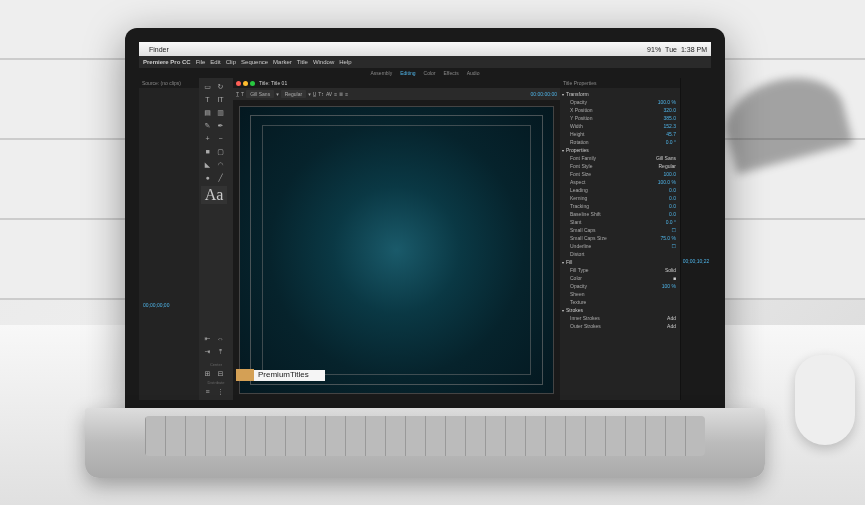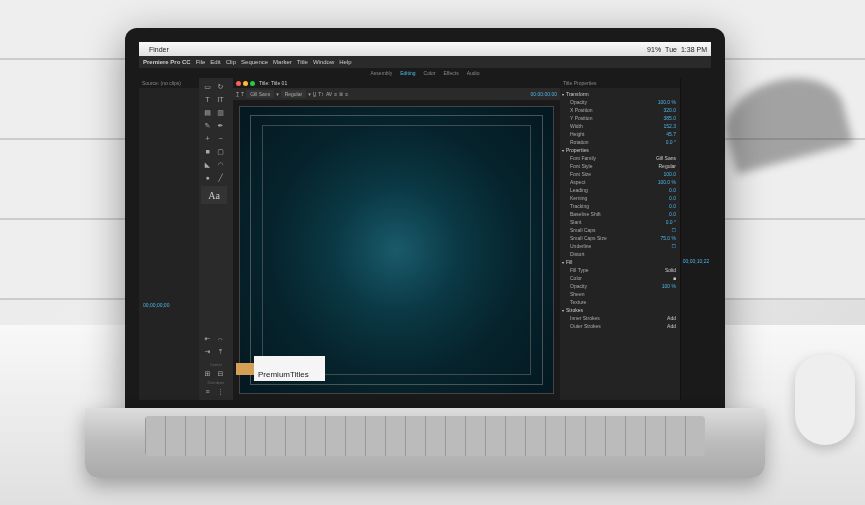--- a/index.html
+++ b/index.html
@@ -19,36 +19,36 @@
 .app-menubar{height:12px;background:#2a2a2a;display:flex;align-items:center;font-size:6px;color:#ccc;padding:0 4px;gap:5px}
 .app-menubar .name{font-weight:bold}
 .workspace{height:10px;background:#1a1a1a;display:flex;justify-content:center;gap:8px;font-size:5px;color:#888;align-items:center}
 .workspace .active{color:#4fb4e8}
 .app-body{display:flex;height:322px;background:#1e1e1e}
 .src-col{width:60px;background:#232323;display:flex;flex-direction:column}
 .src-head{height:10px;background:#1a1a1a;font-size:5px;color:#888;padding:0 3px;display:flex;align-items:center}
 .tools{width:30px;background:#2a2a2a;display:flex;flex-direction:column;padding:2px;gap:0}
 .tools .row{display:flex;gap:0}
 .tools .tool{width:13px;height:13px;display:flex;align-items:center;justify-content:center;font-size:7px;color:#aaa;cursor:pointer}
-.tools .big-aa{width:26px;height:18px;background:#333;display:flex;align-items:center;justify-content:center;font-size:10px;color:#ccc;font-family:Georgia,serif;margin-top:2px}
+.tools .big-aa{width:26px;height:18px;background:#333;display:flex;align-items:center;justify-content:center;font-size:16px;color:#ccc;font-family:Georgia,serif;margin-top:2px}
 .center-col{flex:1;display:flex;flex-direction:column;min-width:0}
 .title-tab{height:10px;background:#1a1a1a;display:flex;align-items:center;gap:4px;padding:0 3px}
 .title-tab .dots{display:flex;gap:2px}
 .title-tab .dot{width:5px;height:5px;border-radius:50%}
 .title-tab .name{font-size:5px;color:#ccc}
 .title-toolbar{height:12px;background:#2a2a2a;display:flex;align-items:center;gap:2px;padding:0 3px;font-size:5px;color:#aaa}
 .title-toolbar .font-sel{background:#333;padding:1px 4px;border-radius:1px}
 .title-toolbar .tc{font-size:5px;color:#4fb4e8;margin-left:auto}
 .canvas{flex:1;background:#1a1a1a;position:relative;padding:4px}
 .viewport{position:absolute;top:6px;left:6px;right:6px;bottom:6px;background:radial-gradient(circle at 50% 50%,#1a5a6a 0%,#0a3844 30%,#06232c 60%,#041820 100%);border:1px solid #444}
 .safe-outer{position:absolute;top:8px;left:10px;right:10px;bottom:8px;border:1px solid rgba(120,120,120,.6)}
 .safe-inner{position:absolute;top:18px;left:22px;right:22px;bottom:18px;border:1px solid rgba(120,120,120,.5)}
 .title-overlay{position:absolute;bottom:12px;left:-4px;display:flex;align-items:center}
 .title-bar{width:18px;height:12px;background:#d4a055}
-.title-text{background:#f5f5f5;color:#222;font-size:8px;padding:14px 16px 2px 4px;font-family:Arial,sans-serif}
+.title-text{background:#f5f5f5;color:#222;font-size:8px;padding:0 16px 2px 4px;font-family:Arial,sans-serif}
 .props-col{width:120px;background:#232323;display:flex;flex-direction:column;font-size:5px;color:#aaa}
 .props-head{height:10px;background:#1a1a1a;padding:0 3px;display:flex;align-items:center;font-size:5px;color:#888}
 .props-body{flex:1;overflow:hidden;padding:2px}
 .prop-section{color:#ccc;font-size:5px;padding:1px 0;display:flex;align-items:center;gap:2px}
 .prop-section::before{content:"▾";font-size:4px}
 .prop-row{display:flex;justify-content:space-between;padding:0 2px 0 8px;line-height:8px}
 .prop-row .val{color:#4fb4e8}
 .prop-row .txt{color:#ccc}
 .right-edge{width:30px;background:#1a1a1a;border-left:1px solid #111}
 .right-tc{font-size:5px;color:#4fb4e8;text-align:center;padding-top:180px}

